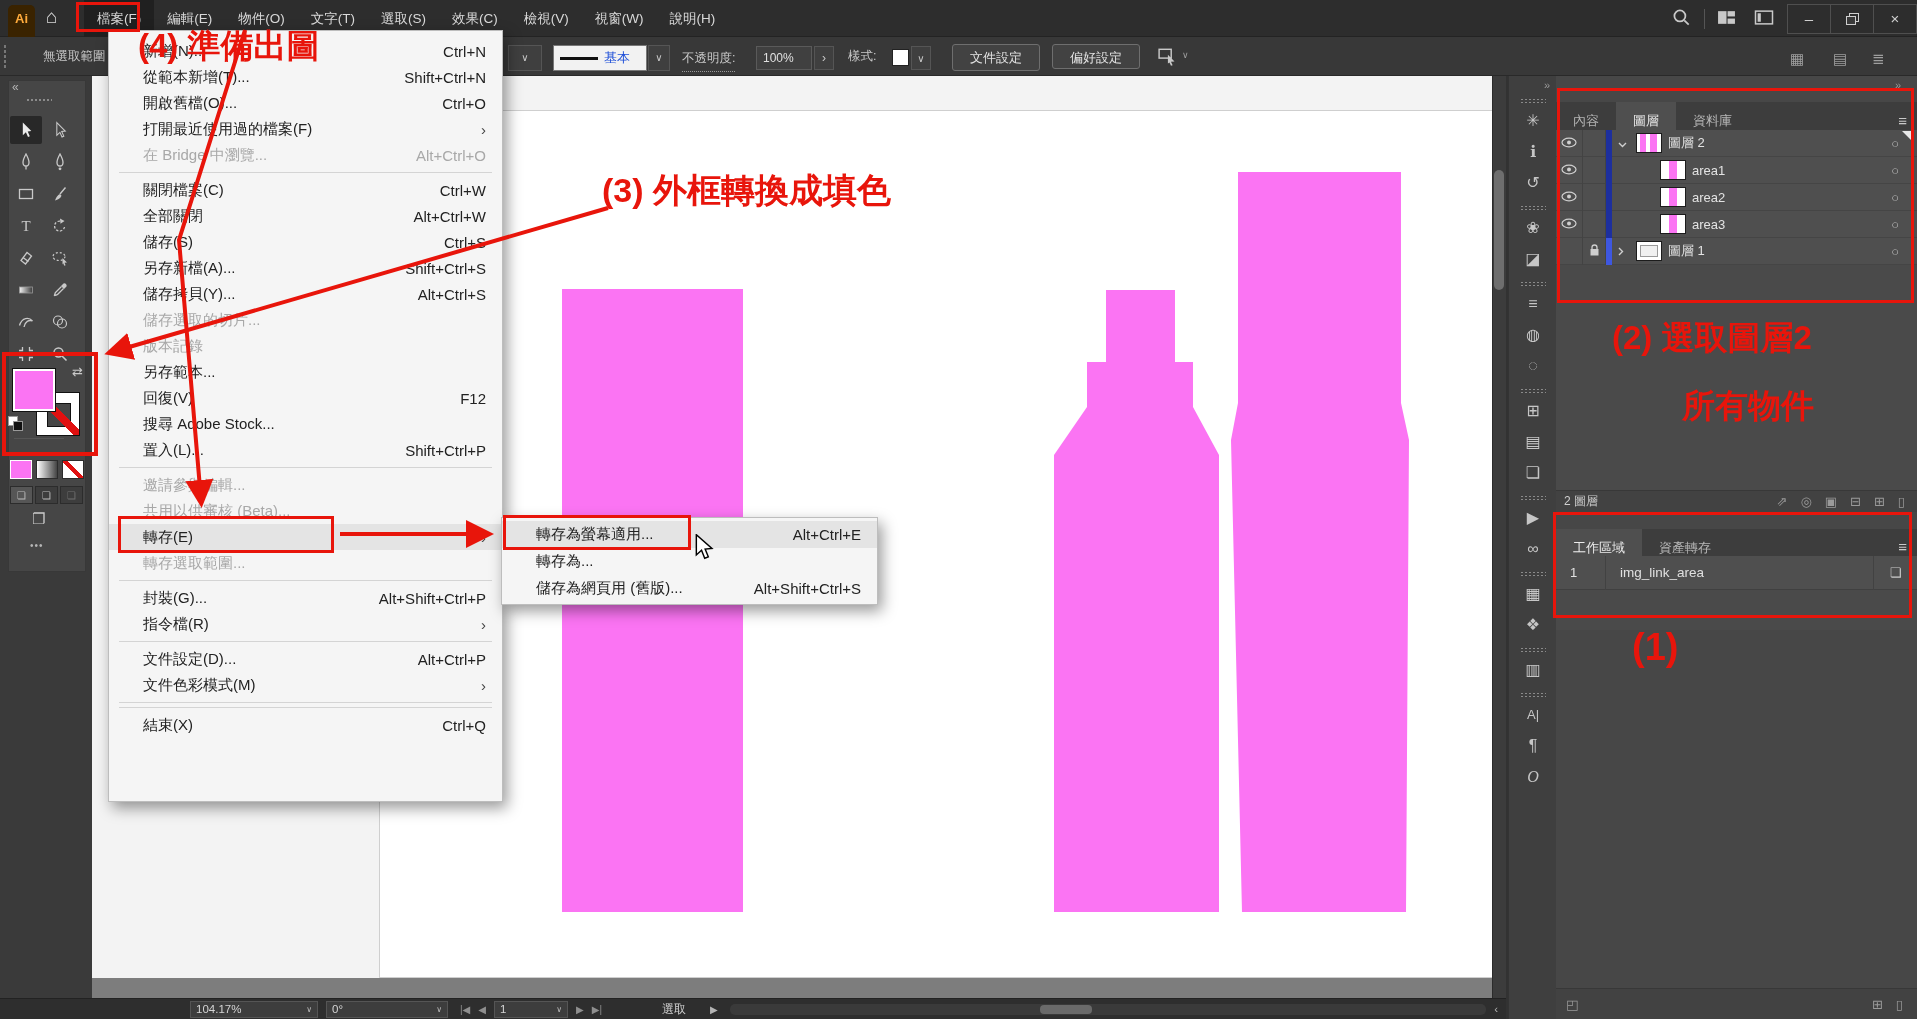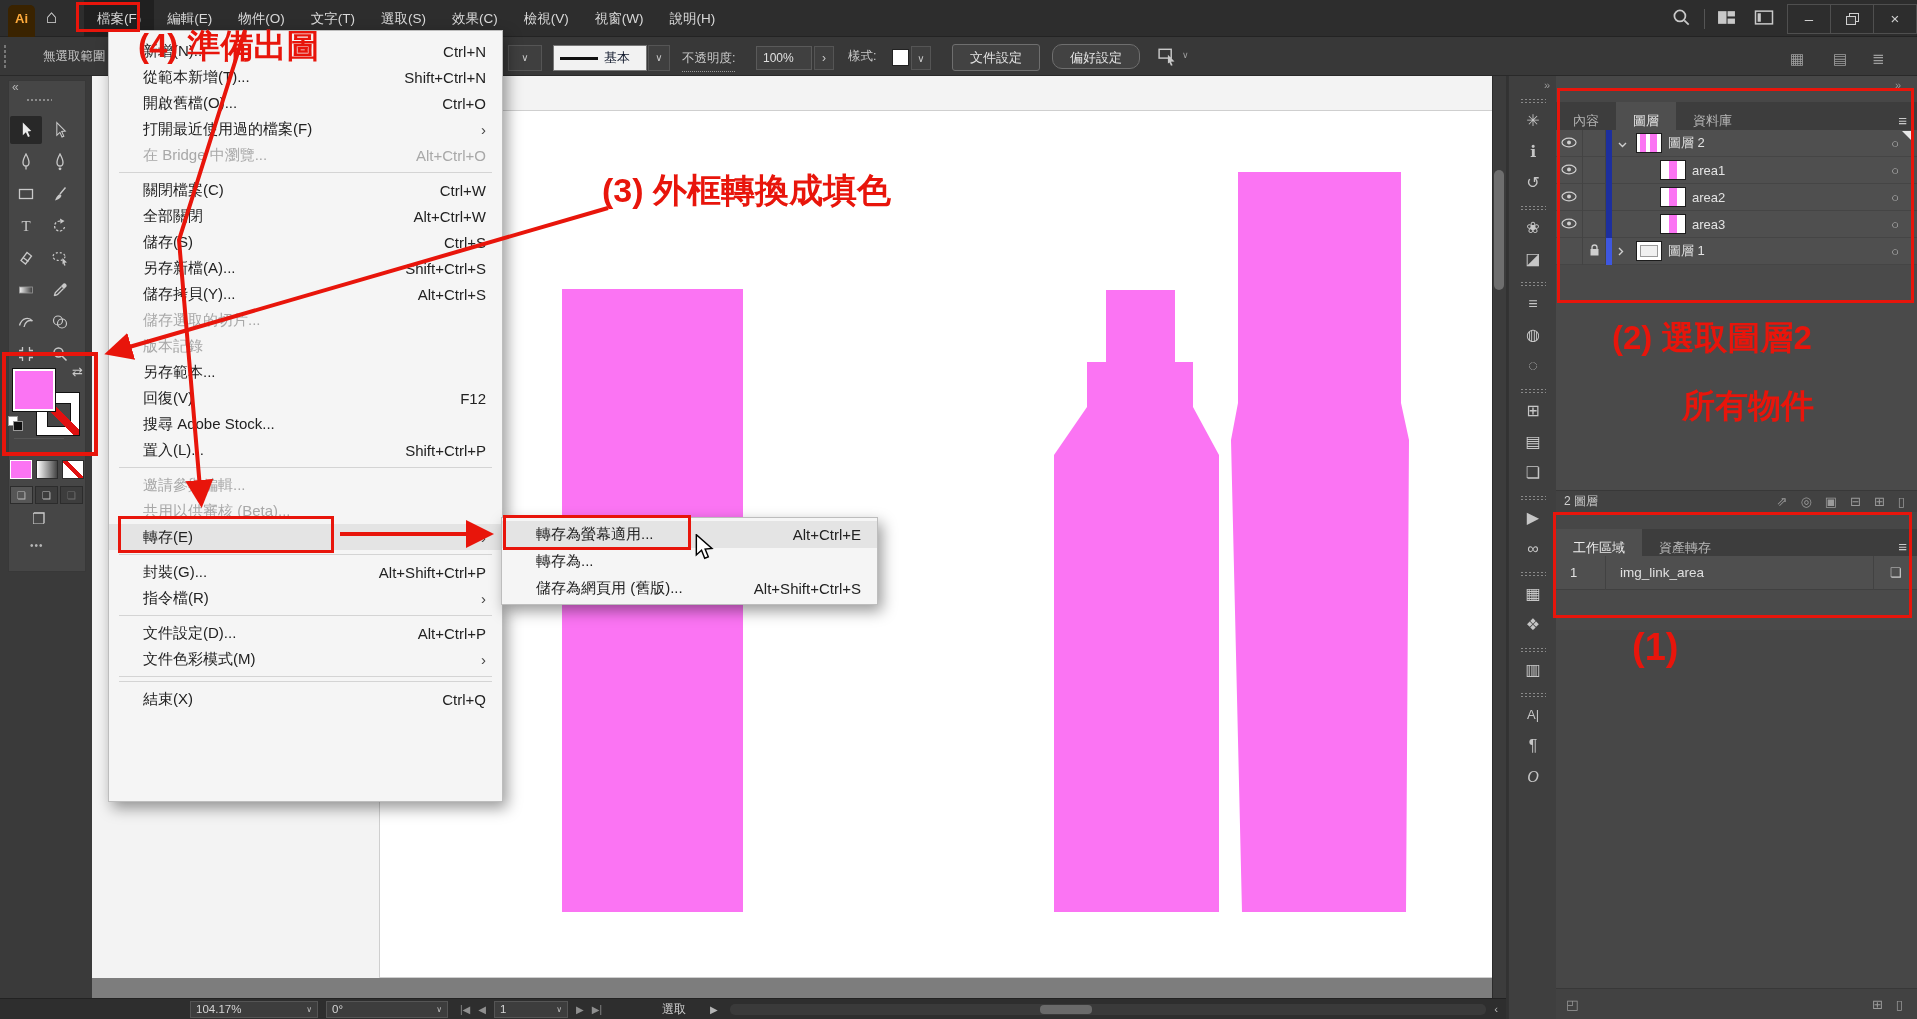--- a/index.html
+++ b/index.html
@@ -140,31 +140,31 @@
         </svg></span>
     <span class="winbtn">×</span>
   </div>
 
   <div class="p controlbar"></div>
   <div class="p grip"></div>
   <div class="p cb-lab" style="left:14px;top:37px;margin-left:29px;">無選取範圍</div>
   <div class="p chevbtn" style="left:508px;top:45px;width:34px;height:26px;">∨</div>
   <div class="p" style="left:553px;top:45px;width:94px;height:26px;background:#f2f2f2;border:1px solid #777;display:flex;align-items:center;padding:0 6px;">
     <span style="display:inline-block;width:38px;height:3px;background:#111;margin-right:6px;"></span>
-    <span style="color:#0f172a;font-size:13px;">基本</span>
+    <span style="color:#1d4ed8;font-size:13px;">基本</span>
   </div>
   <div class="p chevbtn" style="left:648px;top:45px;width:22px;height:26px;">∨</div>
   <div class="p cb-lab dotted-u" style="left:682px;top:45px;line-height:26px;">不透明度:</div>
   <div class="p combo" style="left:756px;top:46px;width:56px;height:24px;line-height:22px;padding:0 6px;">100%</div>
   <div class="p chevbtn" style="left:814px;top:46px;width:20px;height:24px;font-size:12px;line-height:22px;">›</div>
   <div class="p cb-lab" style="left:848px;top:37px;">樣式:</div>
   <div class="p" style="left:892px;top:49px;width:17px;height:17px;background:#fff;border:1px solid #222;"></div>
   <div class="p chevbtn" style="left:911px;top:46px;width:20px;height:24px;">∨</div>
   <div class="p cb-btn" style="left:952px;top:44px;width:88px;height:27px;">文件設定</div>
-  <div class="p cb-btn" style="left:1052px;top:44px;width:88px;height:25px;border-radius:10px;">偏好設定</div>
+  <div class="p cb-btn" style="left:1052px;top:44px;width:88px;height:25px;">偏好設定</div>
   <div class="p" style="left:1158px;top:48px;"><svg width="22" height="18" viewBox="0 0 20 16">
         <rect x="1" y="1" width="11" height="8" fill="none" stroke="#c9c9c9" stroke-width="1.3"></rect>
         <path d="M9 6 L15 12 L11.8 12.3 L13.3 15.6 L11.8 16 L10.4 12.9 L9 14 Z" fill="#c9c9c9"></path>
       </svg></div>
   <div class="p dim-ic" style="left:1182px;top:50px;font-size:9px;">∨</div>
   <div class="p dim-ic" style="left:1790px;top:46px;line-height:26px;">▦</div>
   <div class="p dim-ic" style="left:1833px;top:46px;line-height:26px;">▤</div>
   <div class="p dim-ic" style="left:1872px;top:46px;line-height:26px;">≣</div>
 
   <div class="p leftcol"></div>
@@ -495,20 +495,23 @@
     <div class="mi dis">
         <span class="ml">邀請參與編輯...</span>
       </div>
     <div class="mi dis">
         <span class="ml">共用以供審核 (Beta)...</span>
       </div>
     <div class="mi hl">
         <span class="ml">轉存(E)</span>
         <span class="mc">›</span>
       </div>
+    <div class="mi dis">
+        <span class="ml">轉存選取範圍...</span>
+      </div>
     <div class="msep"></div>
     <div class="mi">
         <span class="ml">封裝(G)...</span>
         <span class="ms">Alt+Shift+Ctrl+P</span>
       </div>
     <div class="mi">
         <span class="ml">指令檔(R)</span>
         <span class="mc">›</span>
       </div>
     <div class="msep"></div>

